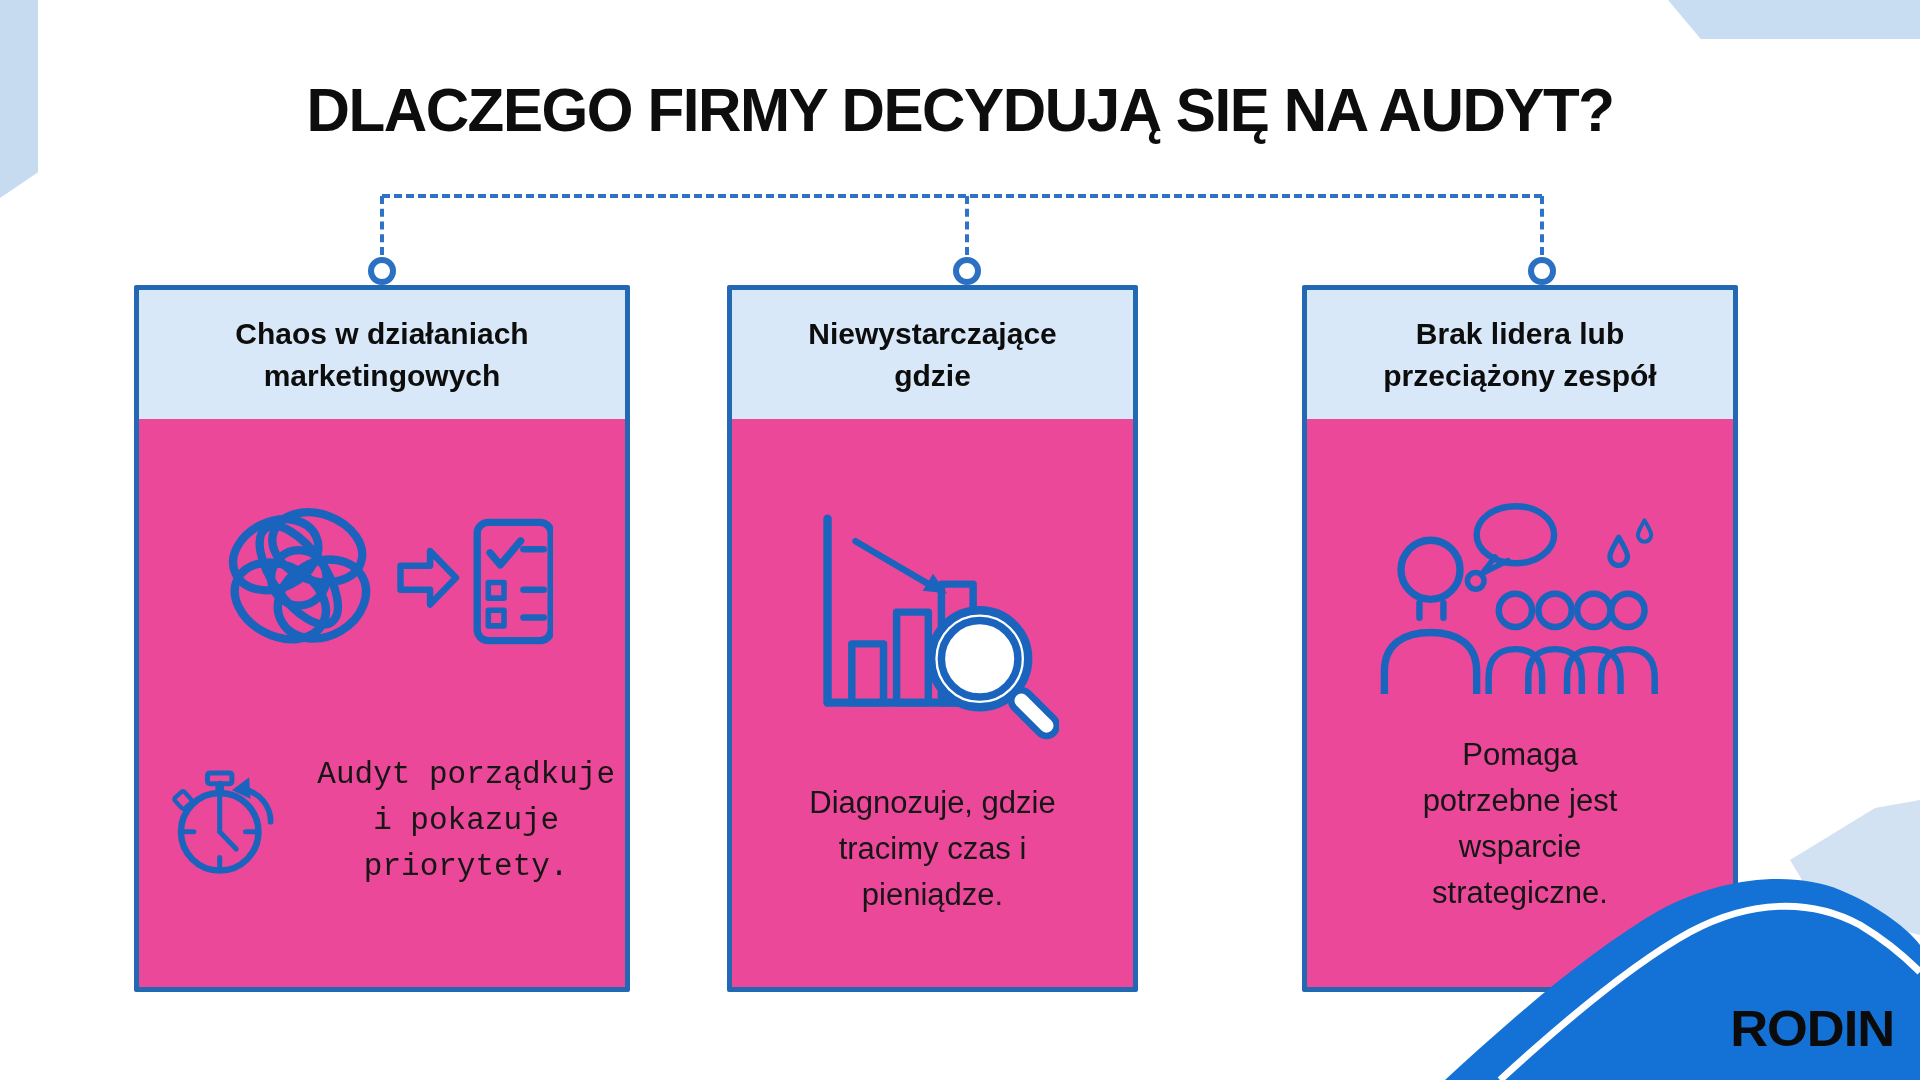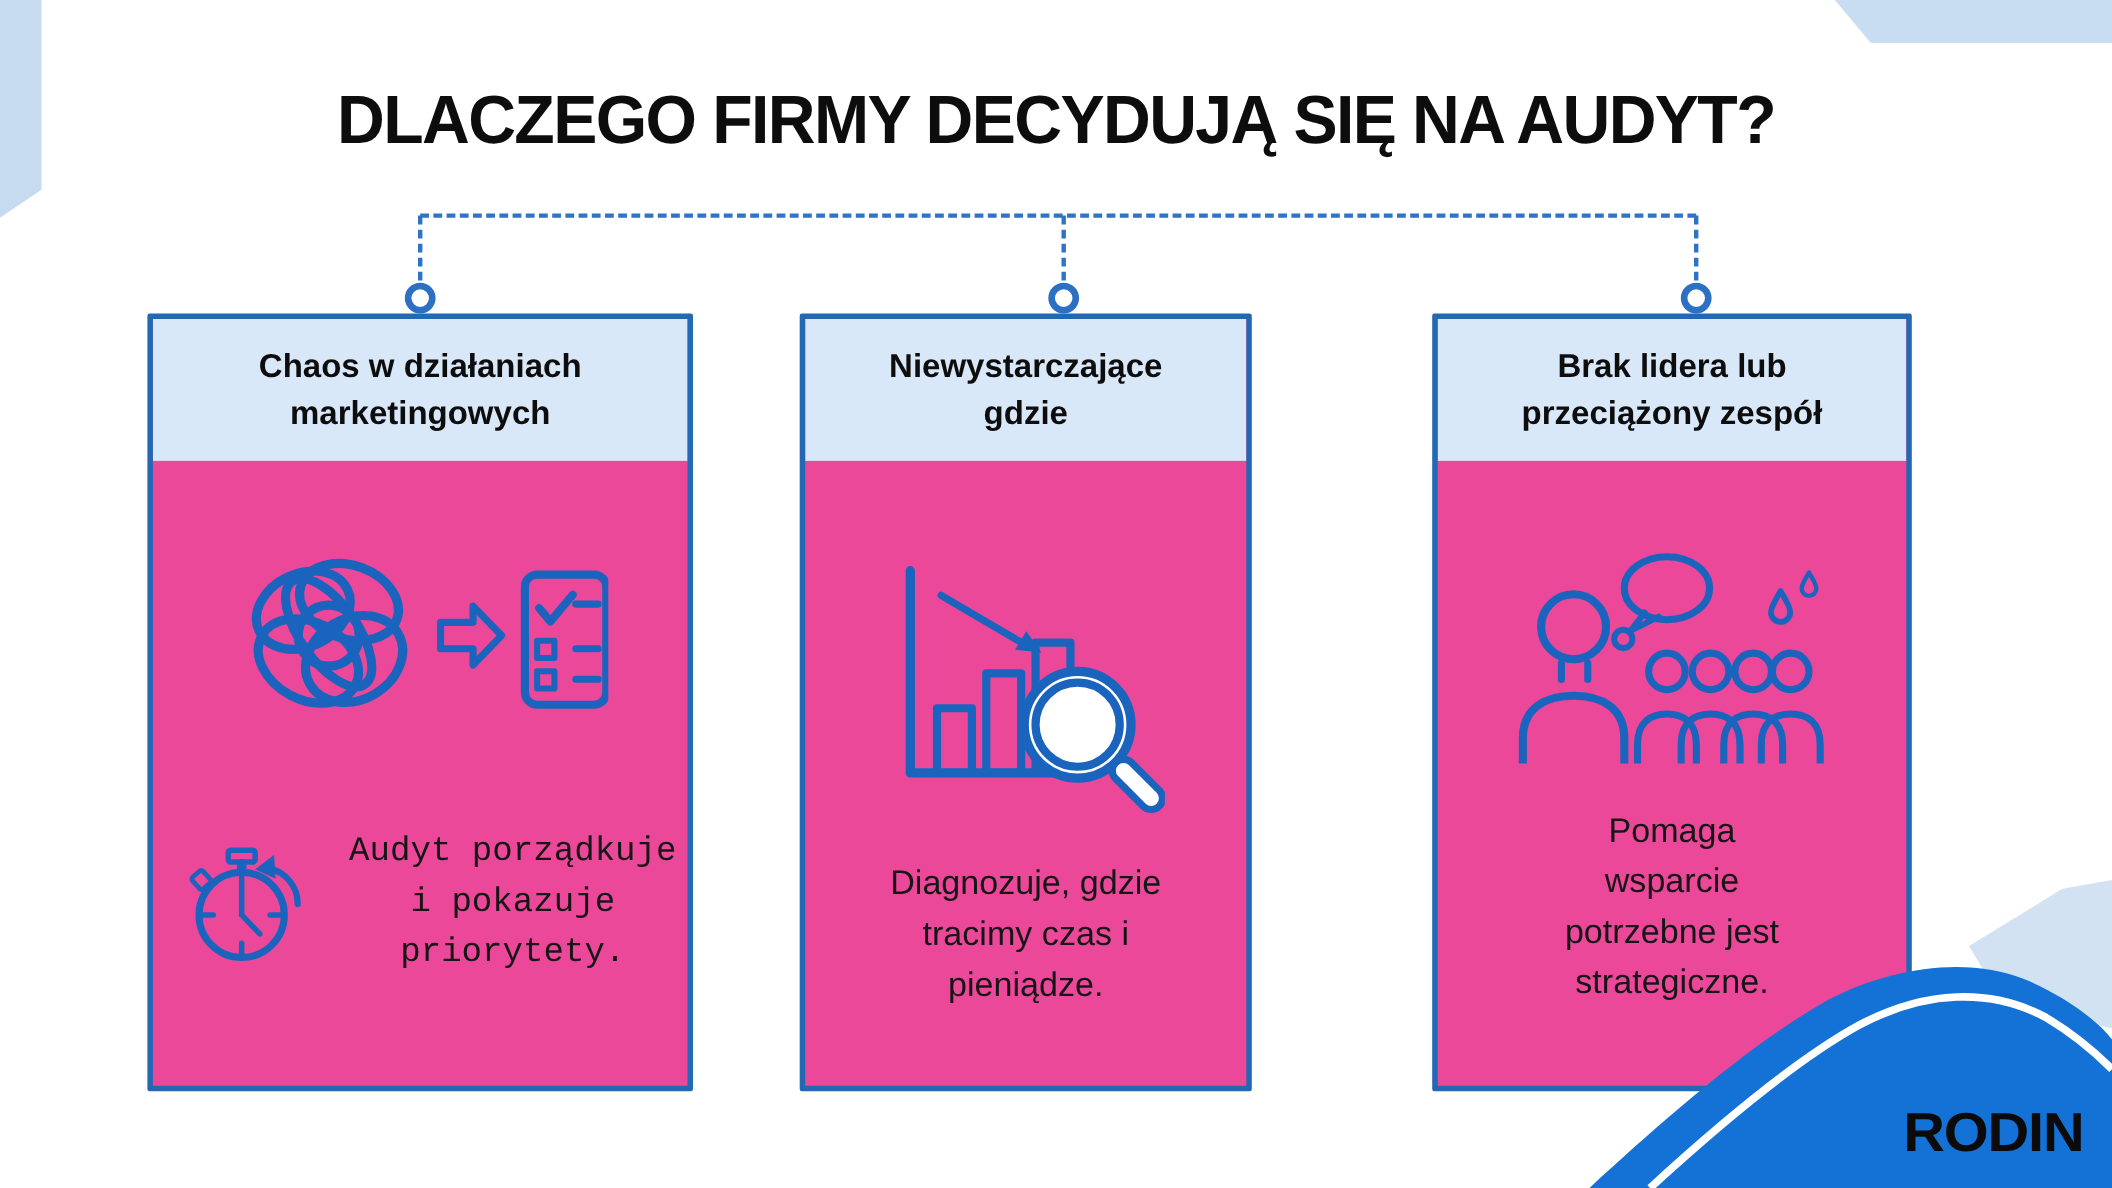--- a/index.html
+++ b/index.html
@@ -175,22 +175,22 @@
         <circle cx="235" cy="124" r="18"></circle>
         <path d="M206 214 V196 C206 174 219 166 235 166 C251 166 264 174 264 196 V214"></path>
         <circle cx="272" cy="124" r="18"></circle>
         <path d="M243 214 V196 C243 174 256 166 272 166 C288 166 301 174 301 196 V214"></path>
       </g>
       <path class="ln" stroke-width="6" d="M0 -16 C5 -7 10 0 10 6 A10 10 0 1 1 -10 6 C-10 0 -5 -7 0 -16 Z" transform="translate(262,60) scale(0.95)"></path>
       <path class="ln" stroke-width="6" d="M0 -16 C5 -7 10 0 10 6 A10 10 0 1 1 -10 6 C-10 0 -5 -7 0 -16 Z" transform="translate(290,38) scale(0.72)"></path>
     </svg>
     <div class="body-text">
       <div>Pomaga</div>
+      <div>potrzebne jest</div>
       <div>wsparcie</div>
-      <div>potrzebne jest</div>
       <div>strategiczne.</div>
     </div>
   </article>
 
   <div class="wave-wrap">
     <svg width="560" height="360" viewBox="0 0 560 360">
       <polygon points="430,140 515,88 560,80 560,215 460,190" fill="#d3e2f2"></polygon>
       <path d="M85 360 C150 300 230 230 300 190 C360 158 430 150 480 170 C510 182 545 205 560 225 L560 360 Z" fill="#1471d6"></path>
       <path d="M140 360 C200 305 270 245 330 212 C390 180 450 178 500 205 C525 220 548 240 560 252" fill="none" stroke="#ffffff" stroke-width="7"></path>
     </svg>

